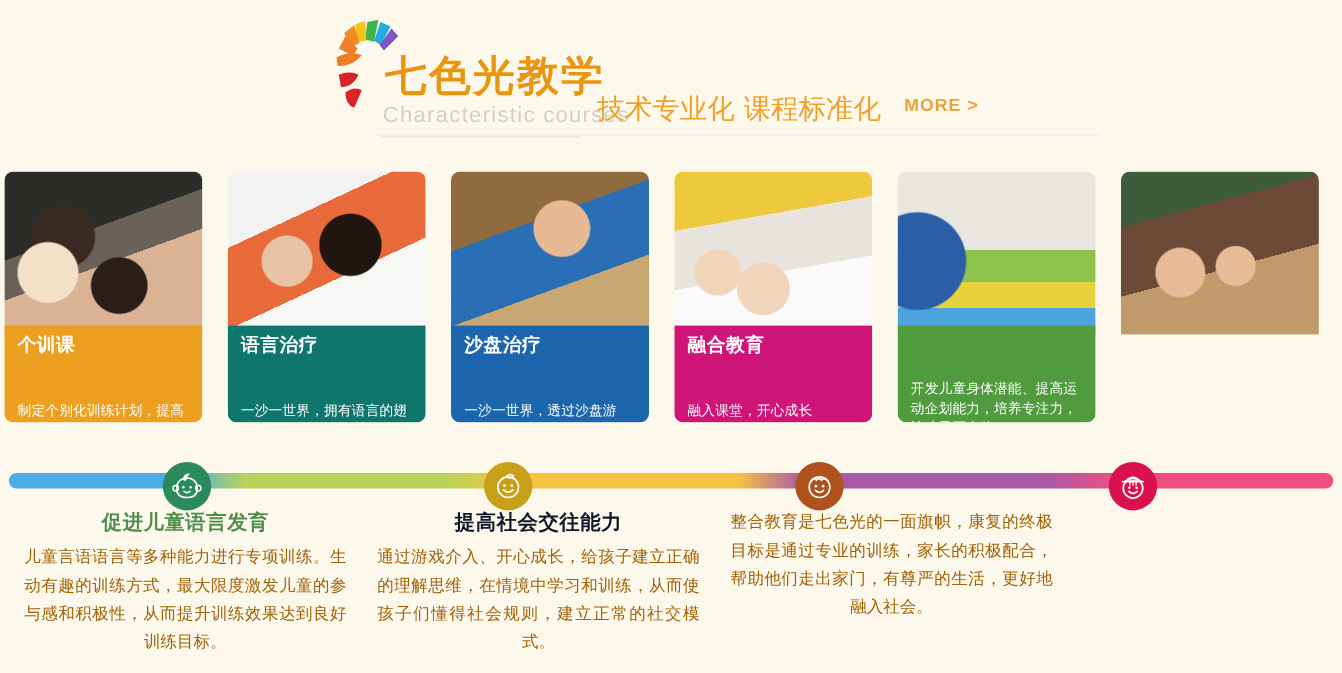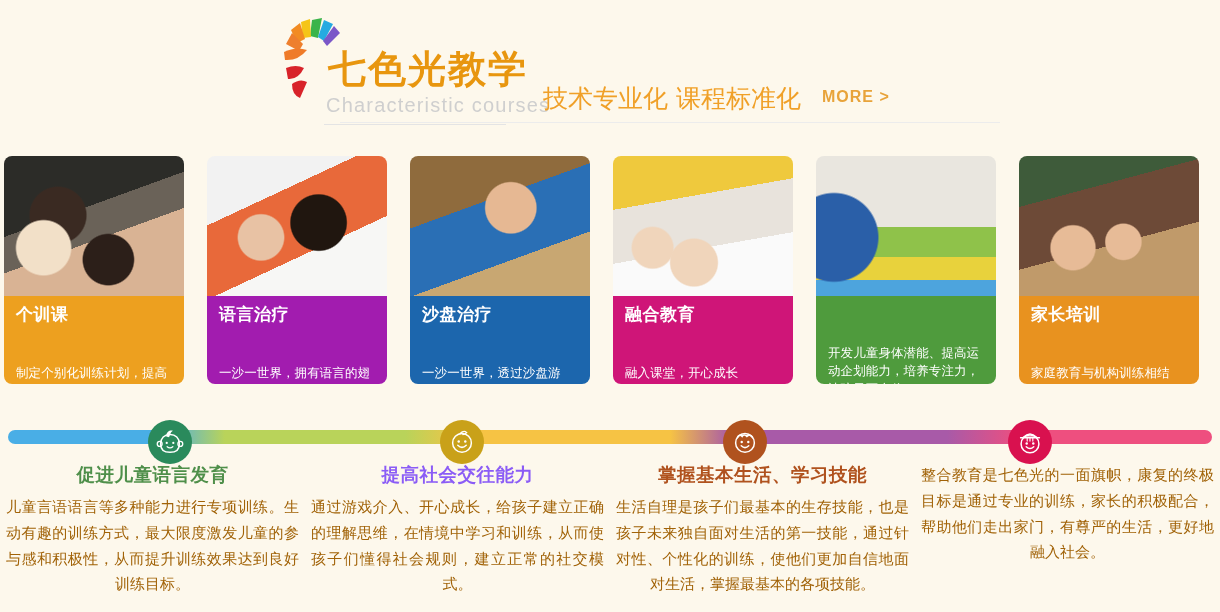--- a/index.html
+++ b/index.html
@@ -9,21 +9,21 @@
     font-family: "Liberation Sans", "DejaVu Sans", sans-serif;
     overflow: hidden;
   }
   .page { position: relative; width: 1220px; height: 612px; background: #fdf8ec; }
 
   
   .header {
     position: absolute; left: 0; top: 0; width: 1220px; height: 132px;
   }
   .header-inner {
-    position: absolute; left: 282px; top: 14px;
+    position: absolute; left: 304px; top: 14px;
     display: flex; align-items: flex-end;
   }
   .logo-block { position: relative; width: 232px; height: 104px; }
   .logo-mark { position: absolute; left: 0; top: 2px; width: 62px; height: 86px; }
   .logo-cn {
     position: absolute; left: 46px; top: 30px;
     font-size: 38px; font-weight: bold; letter-spacing: 2px;
     color: #e8960f;
     font-family: "DejaVu Sans", "Liberation Sans", sans-serif;
     white-space: nowrap;
@@ -131,21 +131,21 @@
     display: flex; align-items: center; justify-content: center;
     cursor: pointer;
   }
   .tl-node svg { width: 30px; height: 30px; }
 
   
   .blurbs {
     position: absolute; left: 0; top: 462px; width: 1220px; height: 130px;
     display: flex;
   }
-  .blurb { width: 305px; padding: 0 6px; text-align: center; }
+  .blurb { width: 305px; padding: 0 6px; text-align: center; margin-left: 16px; }
   .blurb-title {
     font-size: 18.5px; font-weight: bold; margin-bottom: 7px;
     letter-spacing: 0.5px;
     font-family: "DejaVu Sans", "Liberation Sans", sans-serif;
   }
   .blurb-text {
     font-size: 15px; line-height: 1.72; color: #a16207; text-align: justify;
     text-align-last: center;
     font-family: Liberation Sans, sans-serif;
   }
@@ -184,21 +184,21 @@
     <div class="card">
       <div class="card-photo ph1"></div>
       <div class="card-body" style="background:#eda01f">
         <div class="card-title">个训课</div>
         <div class="card-desc">制定个别化训练计划，提高孩子认知理解能力，促进全面发展</div>
       </div>
     </div>
 
     <div class="card">
       <div class="card-photo ph2"></div>
-      <div class="card-body" style="background:#a21caf">
+      <div class="card-body" style="background:#0f766e">
         <div class="card-title">语言治疗</div>
         <div class="card-desc">一沙一世界，拥有语言的翅膀，促进全面成长</div>
       </div>
     </div>
 
     <div class="card">
       <div class="card-photo ph4"></div>
       <div class="card-body" style="background:#1c66ad">
         <div class="card-title">沙盘治疗</div>
         <div class="card-desc">一沙一世界，透过沙盘游戏，让我们了解孩子内心，调整情绪，引导互动</div>
@@ -215,24 +215,20 @@
 
     <div class="card">
       <div class="card-photo ph5"></div>
       <div class="card-body" style="background:#4f9b3d">
         <div class="card-desc">开发儿童身体潜能、提高运动企划能力，培养专注力，让孩子更自信</div>
       </div>
     </div>
 
     <div class="card">
       <div class="card-photo ph6"></div>
-      <div class="card-body" style="background:#e8921f">
-        <div class="card-title">家长培训</div>
-        <div class="card-desc">家庭教育与机构训练相结合，提升家长干预技能，给儿童康复助力</div>
-      </div>
     </div>
 
   </div>
 
   <div class="timeline">
     <div class="tl-bar"></div>
 
     <div class="tl-node" style="left:148px;background:#2a8a5c">
       <svg viewBox="0 0 32 32">
         <path d="M16 8 C22 8 26 12 26 18 C26 24 22 27 16 27 C10 27 6 24 6 18 C6 12 10 8 16 8 Z" fill="none" stroke="#fff" stroke-width="1.6"></path>
@@ -279,28 +275,24 @@
   </div>
 
   <div class="blurbs">
 
     <div class="blurb">
       <div class="blurb-title" style="color:#4f8f4a">促进儿童语言发育</div>
       <div class="blurb-text">儿童言语语言等多种能力进行专项训练。生动有趣的训练方式，最大限度激发儿童的参与感和积极性，从而提升训练效果达到良好训练目标。</div>
     </div>
 
     <div class="blurb">
-      <div class="blurb-title" style="color:#8b5cf6">提高社会交往能力</div>
+      <div class="blurb-title" style="color:#0f172a">提高社会交往能力</div>
       <div class="blurb-text">通过游戏介入、开心成长，给孩子建立正确的理解思维，在情境中学习和训练，从而使孩子们懂得社会规则，建立正常的社交模式。</div>
     </div>
 
-    <div class="blurb">
-      <div class="blurb-title" style="color:#b0521e">掌握基本生活、学习技能</div>
-      <div class="blurb-text">生活自理是孩子们最基本的生存技能，也是孩子未来独自面对生活的第一技能，通过针对性、个性化的训练，使他们更加自信地面对生活，掌握最基本的各项技能。</div>
-    </div>
 
     <div class="blurb">
       <div class="blurb-text">整合教育是七色光的一面旗帜，康复的终极目标是通过专业的训练，家长的积极配合，帮助他们走出家门，有尊严的生活，更好地融入社会。</div>
     </div>
 
   </div>
 
 </div>
 
 </body></html>

